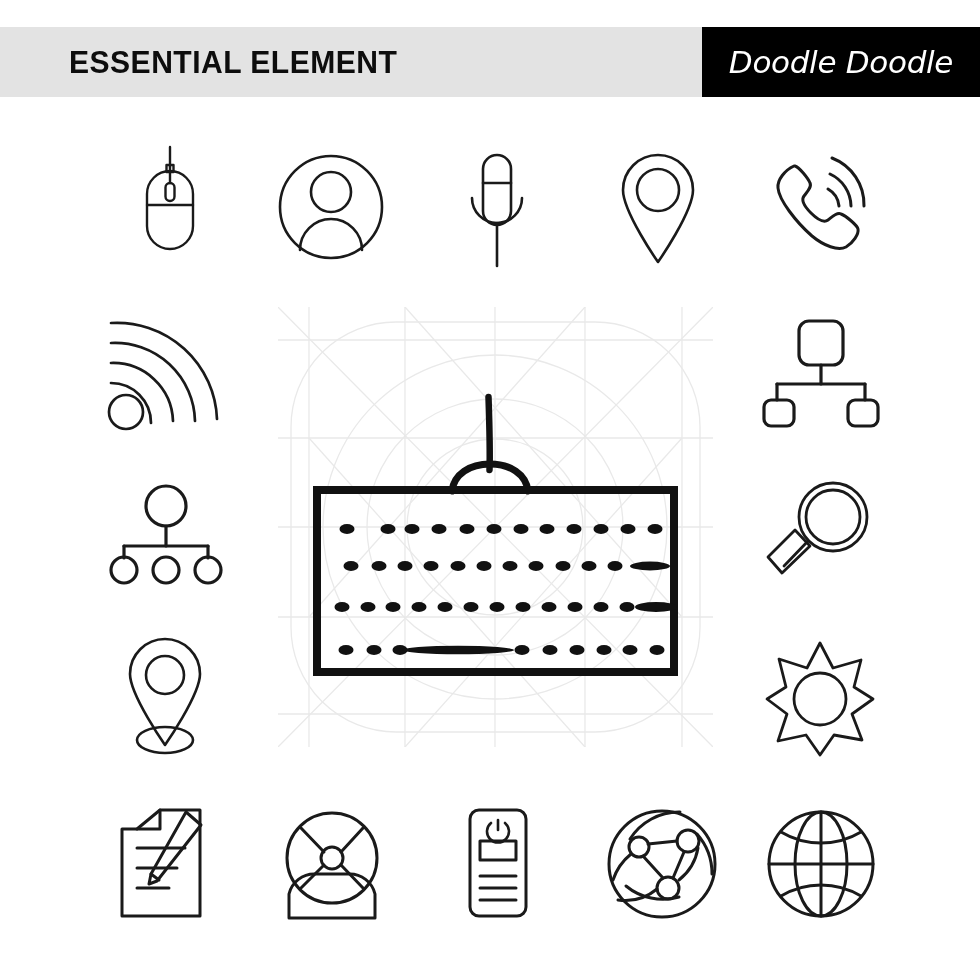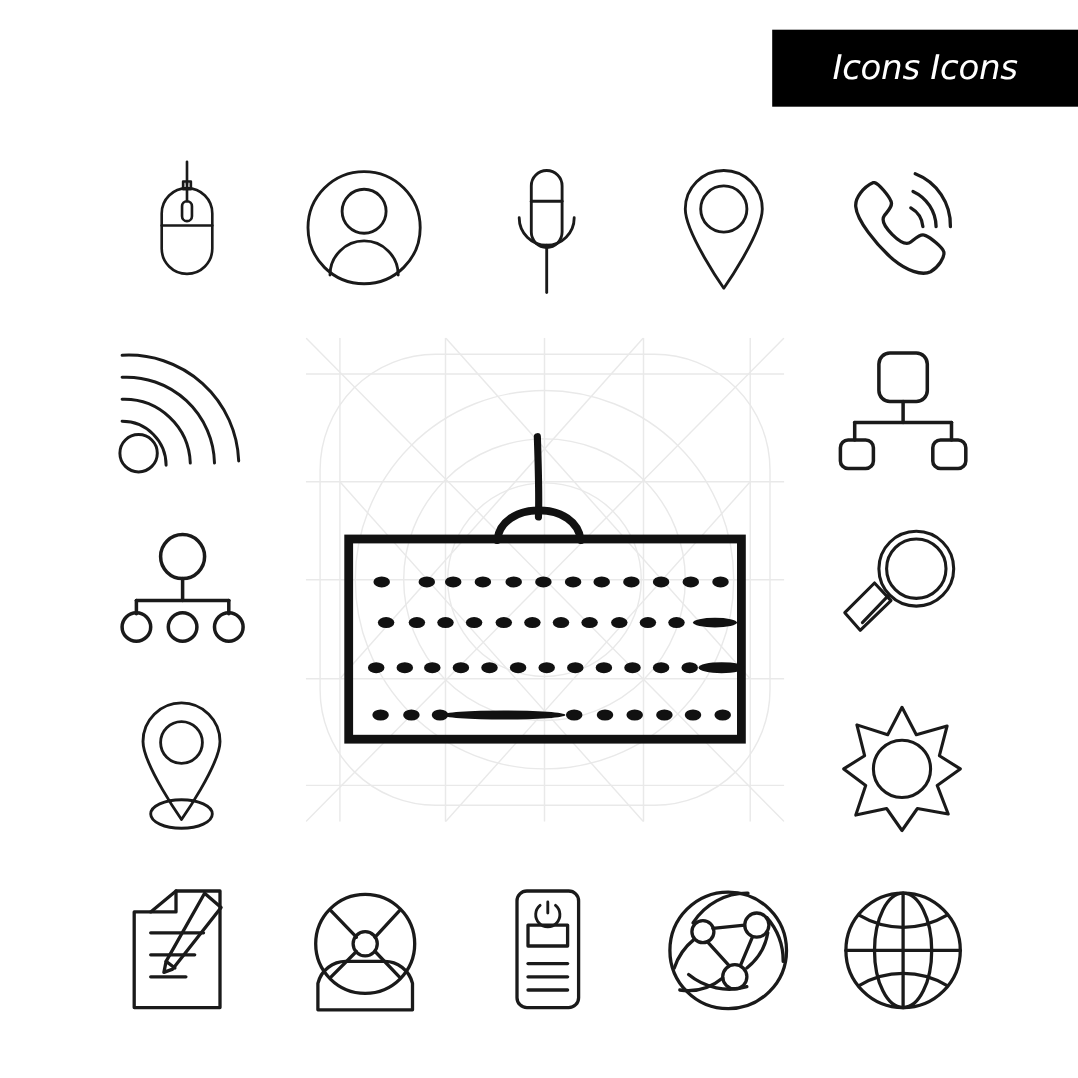--- a/index.html
+++ b/index.html
@@ -53,22 +53,25 @@
     left:278px;top:307px;width:435px;height:440px;
   }
   .featured .guide{position:absolute;left:0;top:0;}
   .featured .glyph{position:absolute;left:0;top:0;}
 </style>
 </head>
 <body>
 
 <div id="sheet">
 
+  <div class="header">
+    <div class="header-title">ESSENTIAL ELEMENT</div>
+  </div>
   <div class="header-badge">
-    <div class="header-badge-text">Icons Icons</div>
+    <div class="header-badge-text">Doodle Doodle</div>
   </div>
 
   <div class="icon-cell" style="left:120px;top:143px;">
     <svg width="100" height="120" viewBox="0 0 100 120" fill="none" stroke="#1a1a1a" stroke-width="2.4" stroke-linecap="round" stroke-linejoin="round">
       <rect x="27" y="28" width="46" height="78" rx="23"></rect>
       <path d="M27 62 H73"></path>
       <rect x="45.5" y="40" width="9" height="18" rx="4.5"></rect>
       <path d="M50 40 V24"></path>
       <path d="M50 24 V4"></path>
       <rect x="46.5" y="22" width="7" height="7"></rect>

